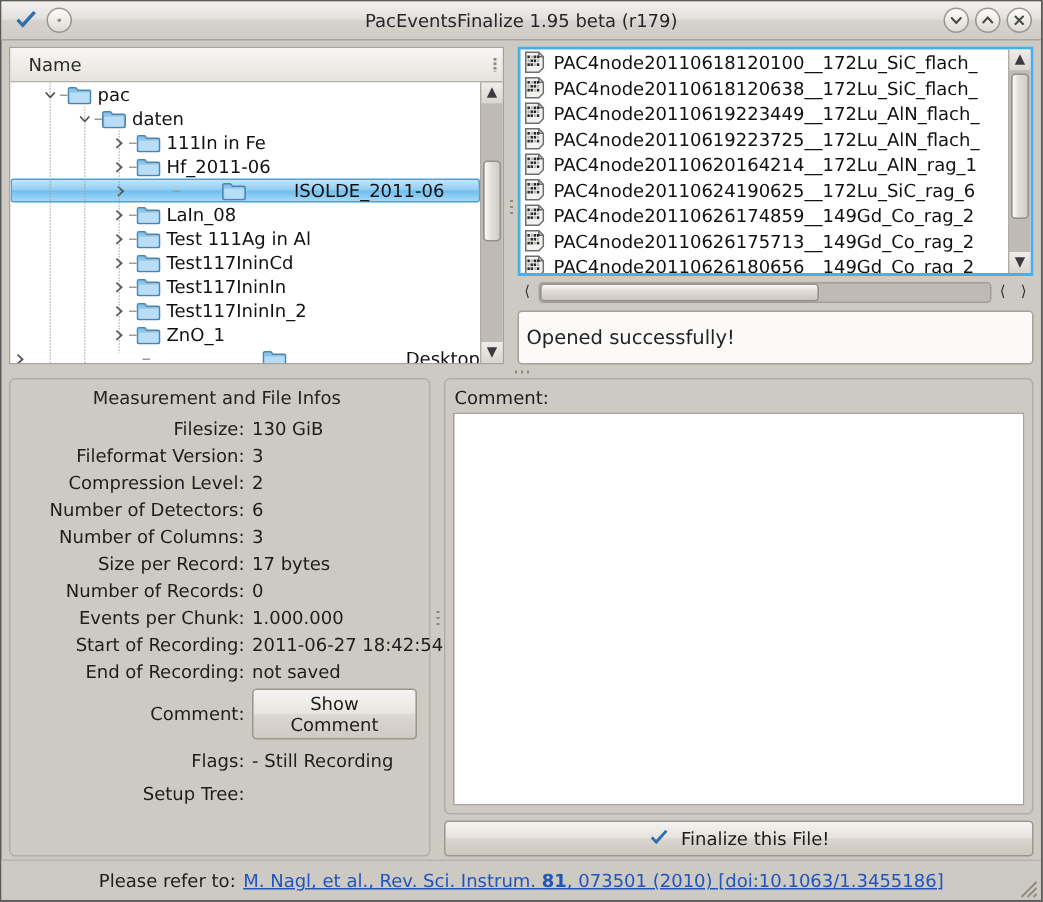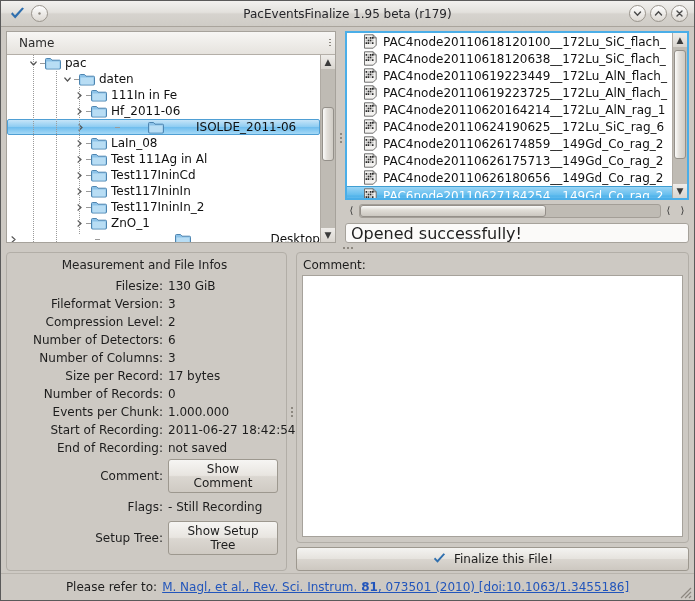--- a/index.html
+++ b/index.html
@@ -184,21 +184,21 @@
     border: 2px solid #4aaee8;
     background:#fff;
     display:flex;
     box-sizing:border-box;
     overflow:hidden;
   }
   .list-inner { flex:1; overflow:hidden; }
   .list-row {
     height: 17px;
     display:flex; align-items:center;
-    padding-left: 16px;
+    padding-left: 2px;
     white-space: nowrap;
     font-size: 12px; color:#111;
   }
   .list-row.selected {
     background: linear-gradient(to bottom, #9bd5f5 0%, #63bdee 48%, #4fb2ea 52%, #8ccff4 100%);
     border-top: 1px solid #3f9ed2;
     border-bottom: 1px solid #3f9ed2;
   }
   .list-row.selected .list-label { text-decoration: underline; color:#fff; }
   .file-ico { flex:0 0 19px; display:inline-flex; align-items:center; }
@@ -226,28 +226,28 @@
   .hs-thumb {
     position:absolute; top:0; bottom:0; left:0;
     width: 62%;
     background: linear-gradient(to bottom, #fbfbfa, #e0ddd7 40%, #cbc7c0);
     border:1px solid #948f89;
     border-radius:3px;
     box-sizing:border-box;
   }
 
   .status-bar {
-    height: 20px; min-height:20px;
+    height: 36px; min-height:20px;
     margin-top: 4px;
     background: #fbfaf9;
     border: 1px solid #a6a29b;
     border-radius: 3px;
     display:flex; align-items:center;
     padding-left: 5px;
-    font-size: 16px; color:#222;
+    font-size: 13px; color:#222;
     box-sizing:border-box;
   }
 
   
   .bottom-area {
     flex: 1;
     display:flex;
     padding-bottom: 2px;
     min-height: 0;
   }
@@ -403,21 +403,21 @@
                 </span>
                 <span class="tdash"></span>
                 <span class="folder-ico">
                   <svg width="16" height="13" viewBox="0 0 16 13">
                     <path d="M0.5 2.5 A1 1 0 0 1 1.5 1.5 H5.5 L7 3.2 H14.5 A1 1 0 0 1 15.5 4.2 V11 A1 1 0 0 1 14.5 12 H1.5 A1 1 0 0 1 0.5 11 Z" fill="#8cc2e8" stroke="#4e85b0" stroke-width="1"></path>
                     <path d="M1.5 4.6 H14.5 V10.8 A0.8 0.8 0 0 1 13.7 11.5 H2.3 A0.8 0.8 0 0 1 1.5 10.8 Z" fill="#b8ddf4"></path>
                   </svg>
                 </span>
                 <span class="tree-label">pac</span>
               </div>
-              <div class="tree-row" style="padding-left: 54px;">
+              <div class="tree-row" style="padding-left: 43px;">
                 <span class="expander">
                   <svg width="9" height="9" viewBox="0 0 9 9">
                     <path d="M1.8 3 L4.5 6 L7.2 3" stroke="#555" stroke-width="1.2" fill="none" stroke-linecap="round"></path>
                   </svg>
                 </span>
                 <span class="tdash"></span>
                 <span class="folder-ico">
                   <svg width="16" height="13" viewBox="0 0 16 13">
                     <path d="M0.5 2.5 A1 1 0 0 1 1.5 1.5 H5.5 L7 3.2 H14.5 A1 1 0 0 1 15.5 4.2 V11 A1 1 0 0 1 14.5 12 H1.5 A1 1 0 0 1 0.5 11 Z" fill="#8cc2e8" stroke="#4e85b0" stroke-width="1"></path>
                     <path d="M1.5 4.6 H14.5 V10.8 A0.8 0.8 0 0 1 13.7 11.5 H2.3 A0.8 0.8 0 0 1 1.5 10.8 Z" fill="#b8ddf4"></path>
@@ -886,21 +886,20 @@
           <div class="info-row">
             <span class="info-key">Comment:</span>
             <button class="small-btn">Show Comment</button>
           </div>
           <div class="info-row" style="margin-top:3px;">
             <span class="info-key">Flags:</span>
             <span class="info-val">- Still Recording</span>
           </div>
           <div class="info-row" style="margin-top:4px;">
             <span class="info-key">Setup Tree:</span>
-            <button class="small-btn">Show Setup Tree</button>
           </div>
         </div>
       </div>
 
       <div class="vsplit">
         <div class="dots"></div>
       </div>
 
       <div class="comment-col">
         <div class="comment-group">

